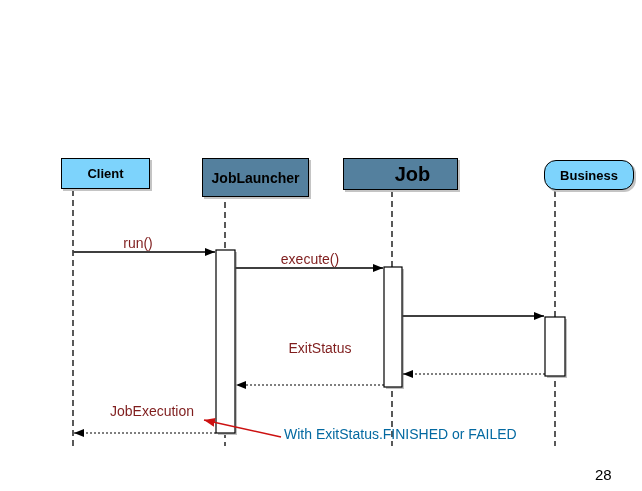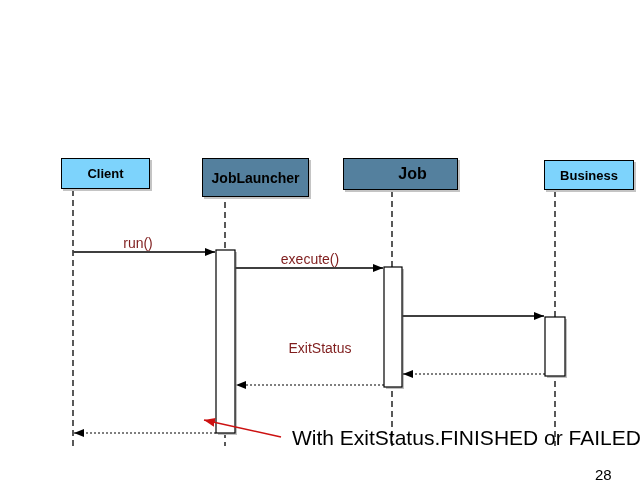--- a/index.html
+++ b/index.html
@@ -20,45 +20,44 @@
     justify-content: center;
     font-weight: bold;
     font-size: 13px;
     color: #000000;
     box-sizing: border-box;
   }
   .actor-green { background: #7dd3fc; margin-left: 29px; }
   .actor-blue  { background: #54809e; }
   .box-client      { left: 32px;  top: 158px; width: 89px;  height: 31px; }
   .box-joblauncher { left: 178px; top: 158px; width: 107px; height: 39px; font-size: 14px; margin-left: 24px; }
-  .box-job         { left: 343px; top: 158px; width: 115px; height: 32px; font-size: 16px; padding-left: 24px; }
-  .box-business    { left: 515px; top: 160px; width: 90px;  height: 30px; }
+  .box-job         { left: 343px; top: 158px; width: 115px; height: 32px; font-size: 20px; padding-left: 24px; }
+  .box-business    { left: 515px; top: 160px; width: 90px;  height: 30px; border-radius: 12px; }
   .canvas {
     position: absolute;
     left: 0; top: 0;
     width: 642px; height: 491px;
   }
   .msg-label {
     position: absolute;
     transform: translateX(-50%);
     font-size: 14px;
     color: #7f1d1d;
     white-space: nowrap;
   }
   .lbl-run          { left: 138px; top: 235px; }
   .lbl-execute      { left: 310px; top: 251px; }
   .lbl-exitstatus   { left: 320px; top: 340px; }
   .lbl-jobexecution { left: 152px; top: 403px; }
   .annotation-text {
     position: absolute;
     left: 284px; top: 426px;
-    font-size: 21px;
-    color: #000000;
+    font-size: 14px;
+    color: #0369a1;
     white-space: nowrap;
-    margin-left: 8px;
   }
   .page-number {
     position: absolute;
     left: 595px; top: 466px;
     font-size: 15px;
     color: #000000;
   }
 </style>
 </head>
 <body>
@@ -107,18 +106,19 @@
   <div class="actor-box actor-blue box-job">
     <span>Job</span>
   </div>
   <div class="actor-box actor-green box-business">
     <span>Business</span>
   </div>
 
   <div class="msg-label lbl-run">run()</div>
   <div class="msg-label lbl-execute">execute()</div>
   <div class="msg-label lbl-exitstatus">ExitStatus</div>
+  <div class="msg-label lbl-jobexecution">JobExecution</div>
 
   <div class="annotation-text">With ExitStatus.FINISHED or FAILED</div>
 
   <div class="page-number">28</div>
 
 </div>
 
 </body></html>

